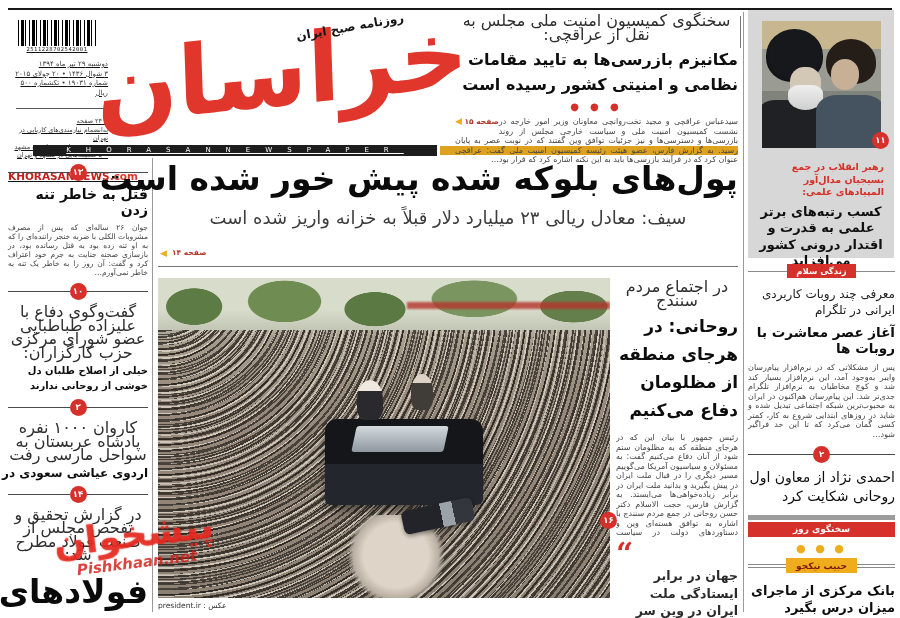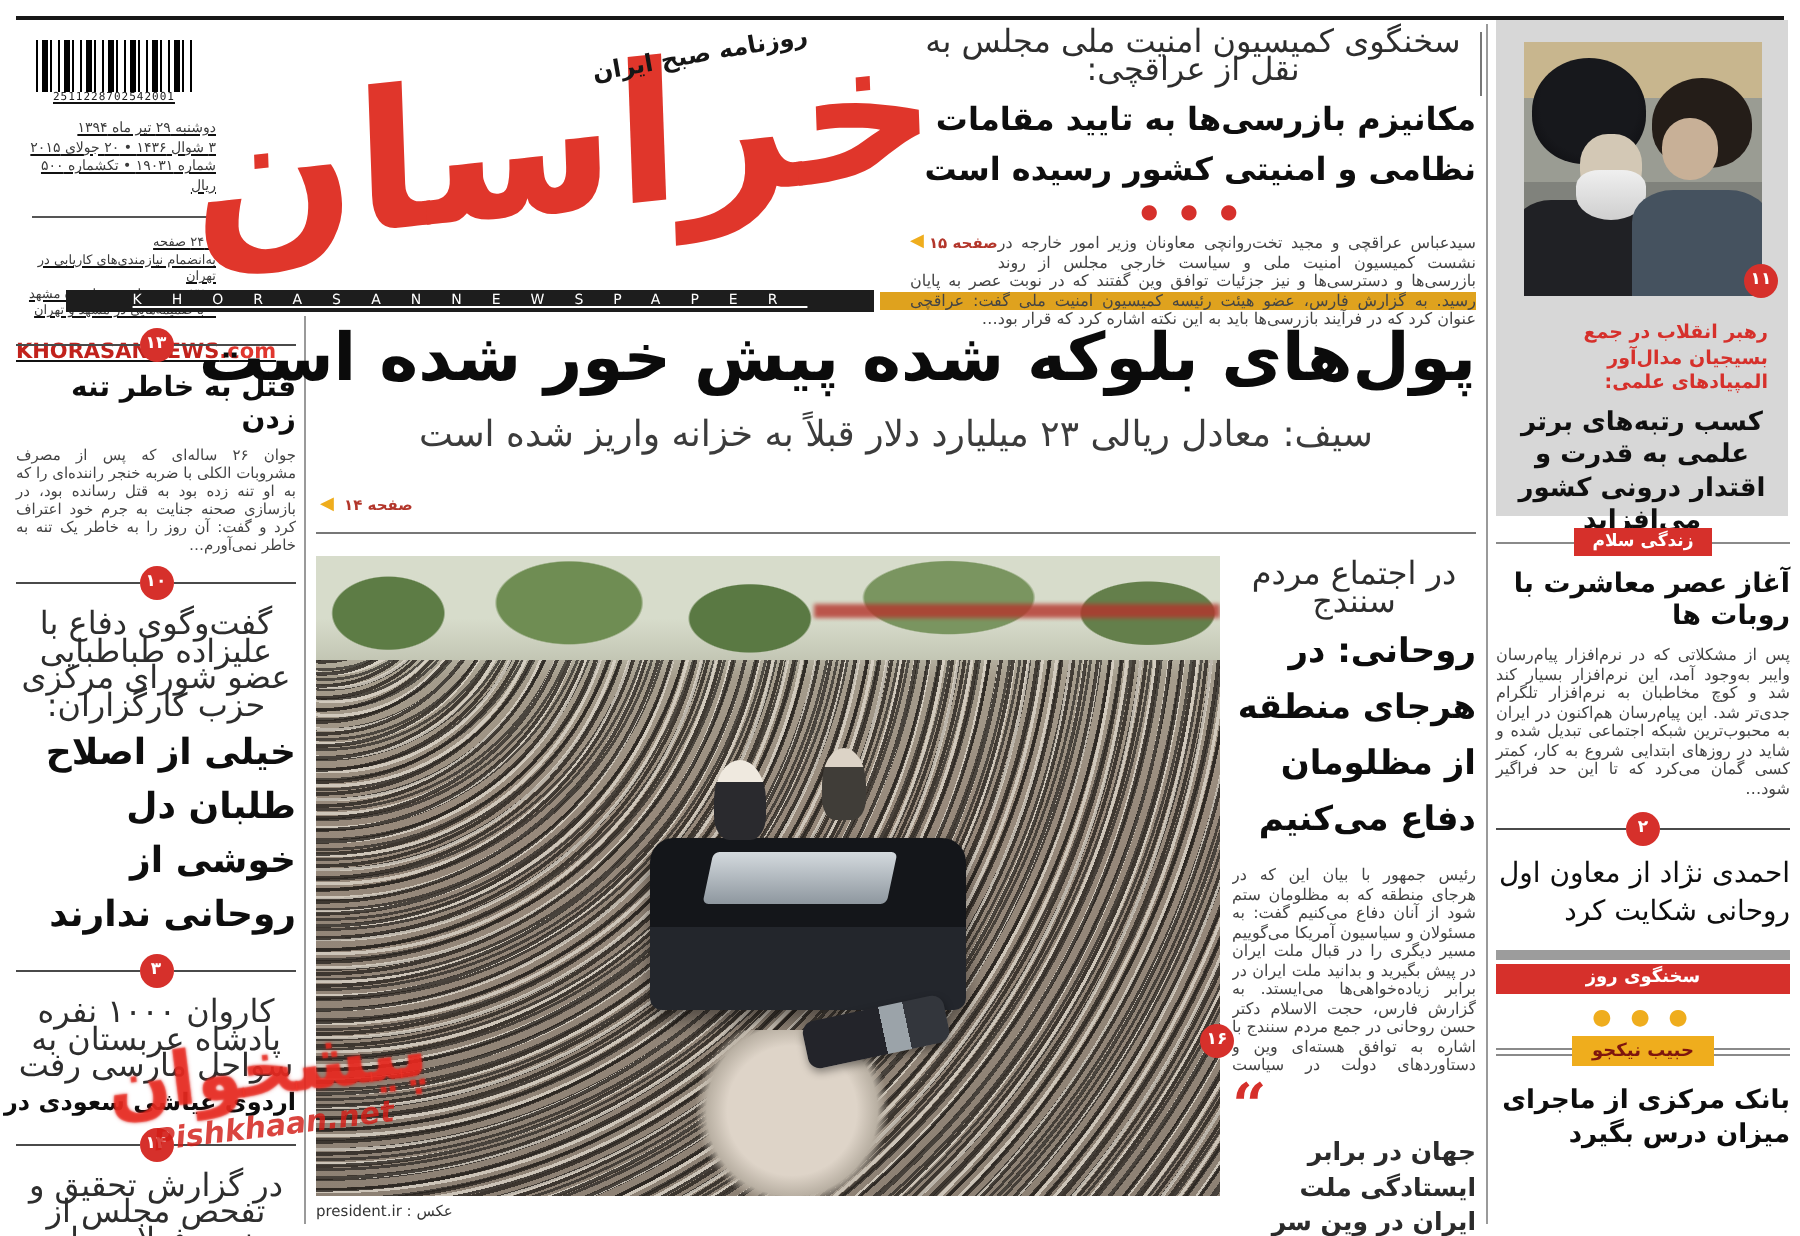--- a/index.html
+++ b/index.html
@@ -132,21 +132,21 @@
   .rouhani .body-txt { margin-top:9px; height:104px; overflow:hidden; }
   .r-badge { position:absolute; left:-16px; top:232px; }
   .quote-mark { margin-top:8px; text-align:left; color:#d6302b; font-family:"DejaVu Serif",serif;
                 font-size:30px; font-weight:bold; line-height:18px; }
   .quote-txt { margin-top:4px; font-size:12.5px; font-weight:bold; color:#2b2b2b; line-height:17.5px; }
 
   
   .left-col { left:8px; top:158px; width:140px; }
   .left-col .rule-num { margin-top:6px; }
   .li-h { margin-top:5px; font-size:14px; font-weight:bold; text-align:right; color:#0e0e0e; }
-  .li-h2 { margin-top:4px; font-size:18px; font-weight:bold; line-height:27px; color:#0e0e0e; }
+  .li-h2 { margin-top:4px; font-size:10px; font-weight:bold; line-height:15px; color:#0e0e0e; }
   .li-h3 { margin-top:4px; font-size:12px; font-weight:bold; text-align:right; white-space:nowrap; color:#0e0e0e; }
   .left-col .kicker { margin-top:5px; line-height:13.5px; }
   .left-col .body-txt { margin-top:5px; font-size:7.5px; line-height:9px; }
   .foolad-h { margin-top:8px; font-size:33px; font-weight:bold; line-height:44px; text-align:center; color:#0a0a0a; }
 
   
   .watermark { left:52px; top:515px; width:165px; text-align:center; transform:rotate(-7deg); z-index:60; pointer-events:none; }
   .wm-fa { font-size:37px; font-weight:bold; color:rgba(255,64,52,.28);
            text-shadow:0 0 1px rgba(218,30,24,.85), 0 0 2px rgba(218,30,24,.4); line-height:40px; }
   .wm-en { font-size:15px; font-weight:bold; font-style:italic; color:rgba(210,28,22,.82); line-height:16px; }
@@ -209,20 +209,21 @@
     <div class="leader-caption">رهبر انقلاب در جمع بسیجیان مدال‌آور المپیادهای علمی:</div>
     <div class="leader-headline">کسب رتبه‌های برتر علمی به قدرت و اقتدار درونی کشور می‌افزاید</div>
   </div>
 
   <div class="abs right-col">
     <div class="badge-row">
       <span class="ln"></span>
       <span class="badge-red">زندگی سلام</span>
       <span class="ln"></span>
     </div>
+    <div class="zk">معرفی چند روبات کاربردی ایرانی در تلگرام</div>
     <div class="zh">آغاز عصر معاشرت با روبات ها</div>
     <div class="body-txt">پس از مشکلاتی که در نرم‌افزار پیام‌رسان وایبر به‌وجود آمد، این نرم‌افزار بسیار کند شد و کوچ مخاطبان به نرم‌افزار تلگرام جدی‌تر شد. این پیام‌رسان هم‌اکنون در ایران به محبوب‌ترین شبکه اجتماعی تبدیل شده و شاید در روزهای ابتدایی شروع به کار، کمتر کسی گمان می‌کرد که تا این حد فراگیر شود…</div>
 
     <div class="rule-num">
       <span class="ln"></span>
       <span class="circ">۲</span>
       <span class="ln"></span>
     </div>
     <div class="ahm-h">احمدی نژاد از معاون اول روحانی شکایت کرد</div>
 

